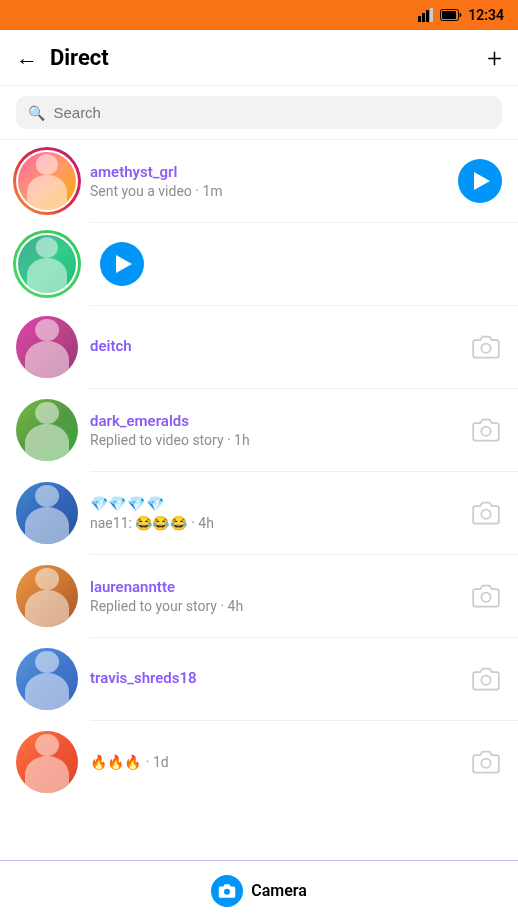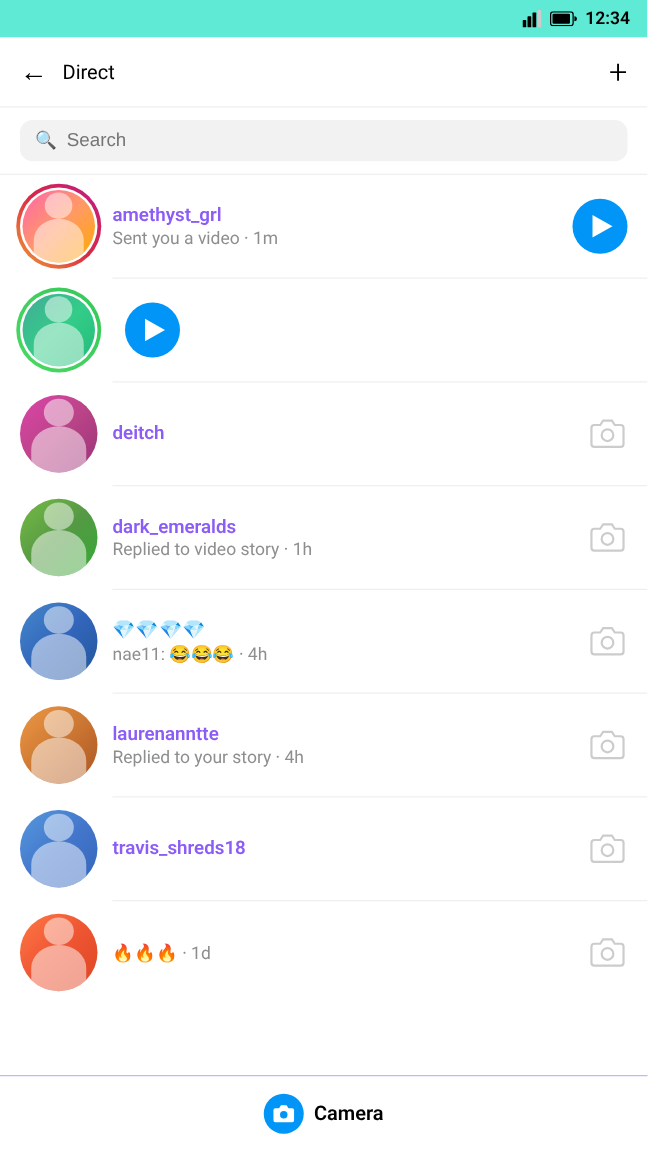--- a/index.html
+++ b/index.html
@@ -9,21 +9,21 @@
       width: 518px;
       min-height: 920px;
       font-family: -apple-system, BlinkMacSystemFont, 'Segoe UI', Roboto, sans-serif;
       background: #fff;
       color: #000;
       position: relative;
     }
 
     
     .status-bar {
-      background: #5eead4;
+      background: #f97316;
       height: 30px;
       display: flex;
       align-items: center;
       justify-content: flex-end;
       padding: 0 14px;
       gap: 6px;
     }
     .status-bar .time {
       font-size: 14px;
       font-weight: 600;
@@ -39,22 +39,22 @@
       background: #fff;
     }
     .header .back-btn {
       font-size: 22px;
       cursor: pointer;
       margin-right: 12px;
       color: #000;
       text-decoration: none;
     }
     .header .title {
-      font-size: 16px;
-      font-weight: 400;
+      font-size: 22px;
+      font-weight: 700;
       flex: 1;
     }
     .header .add-btn {
       font-size: 26px;
       cursor: pointer;
       color: #000;
       font-weight: 300;
       line-height: 1;
     }
 

